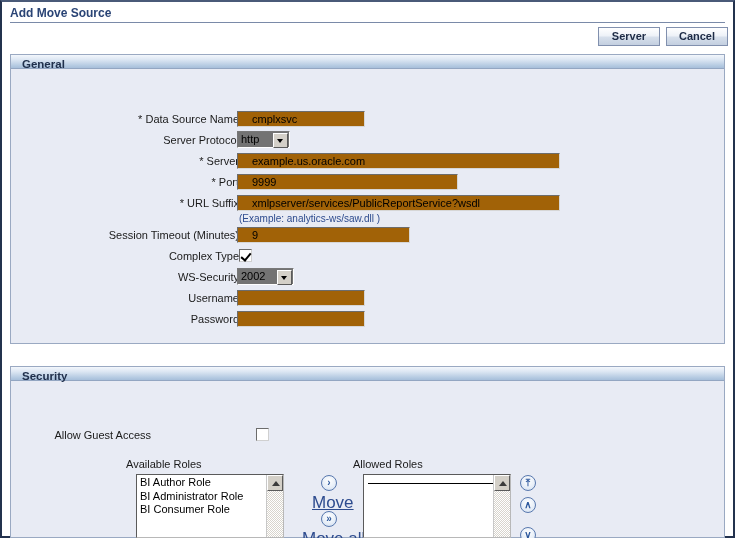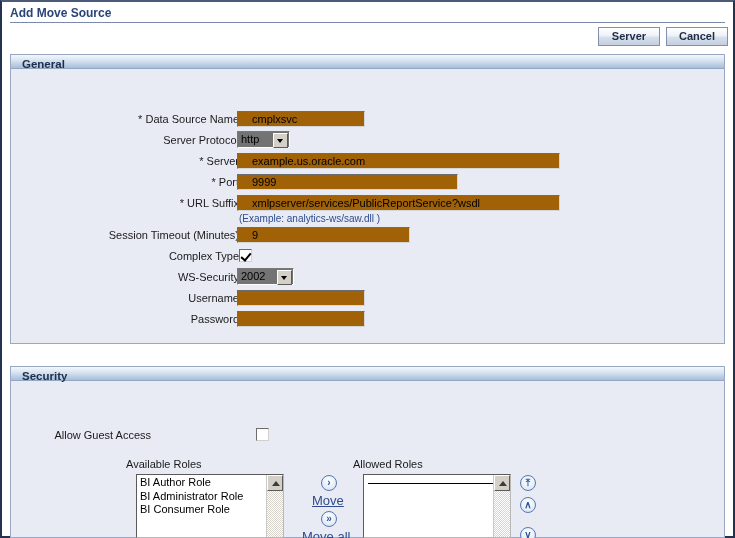--- a/index.html
+++ b/index.html
@@ -286,21 +286,21 @@
     width: 14px;
     text-align: center;
     font-size: 10px;
     font-weight: bold;
     color: #2f5a9e;
     line-height: 16px;
     font-family: "Liberation Sans", sans-serif;
   }
   .move-link {
     position: absolute;
-    font-size: 13px;
+    font-size: 17px;
     color: #2d4b8e;
     text-decoration: underline;
     white-space: nowrap;
     cursor: pointer;
   }
 </style>
 </head>
 <body>
 
 <div id="window">

